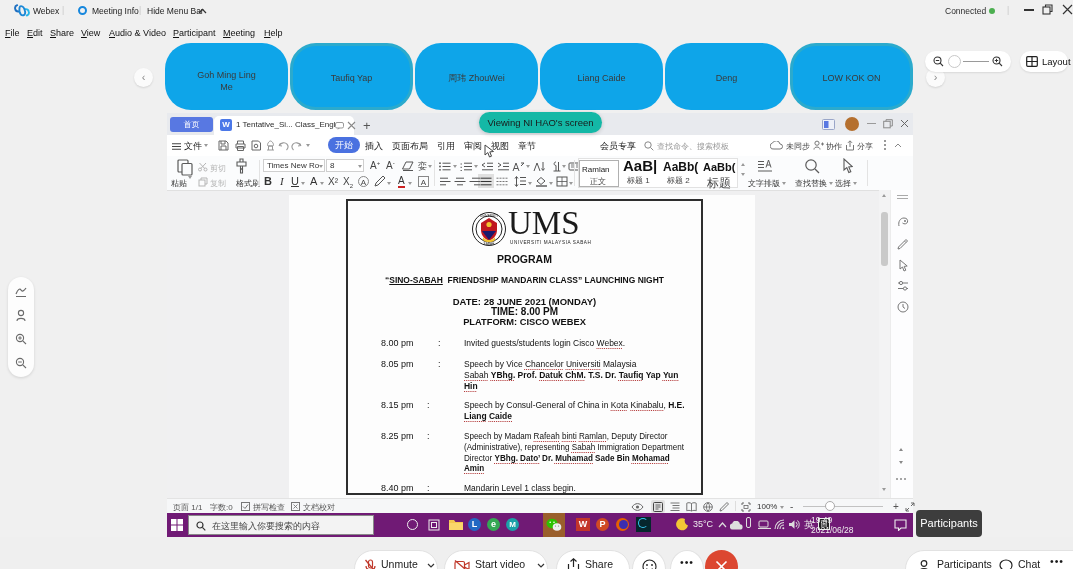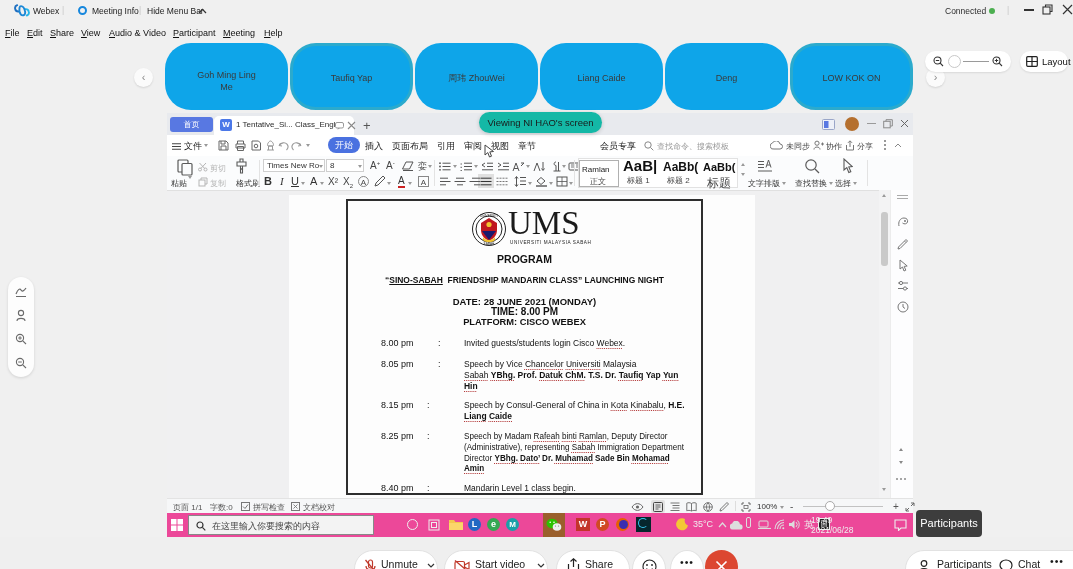--- a/index.html
+++ b/index.html
@@ -18,21 +18,21 @@
 .tile.sel { border:3px solid #2baacd; }
 .tile.sel .nm { top:26px; }
 .circbtn { position:absolute; background:#fbfbfb; border-radius:50%; color:#8a8a8a; text-align:center; box-shadow:0 1px 2px rgba(0,0,0,.12); }
 
 #wps { position:absolute; left:167px; top:113px; width:746px; height:400px; background:#fff; }
 #tabbar { position:absolute; left:0; top:0; width:746px; height:22px; background:#e8eaee; }
 #toolrow { position:absolute; left:0; top:22px; width:746px; height:21px; background:#fff; font-size:9px; color:#333; }
 #ribbon { position:absolute; left:0; top:43px; width:746px; height:35px; background:#fbfcfd; border-bottom:1px solid #e0e0e0; font-size:8px; color:#444; }
 #docarea { position:absolute; left:0; top:78px; width:746px; height:307px; background:#f0f0f1; overflow:hidden; }
 #statusbar { position:absolute; left:0; top:385px; width:746px; height:15px; background:#f6f7f8; border-top:1px solid #e3e3e3; font-size:8px; color:#555; }
-#taskbar { position:absolute; left:167px; top:513px; width:746px; height:24px; background:#ec4899; }
+#taskbar { position:absolute; left:167px; top:513px; width:746px; height:24px; background:#701a75; }
 
 #page { position:absolute; left:122px; top:4px; width:466px; height:303px; background:#fdfdfd; }
 #docbox { position:absolute; left:57px; top:4px; width:357px; height:296px; border:2px solid #2e2e2e; font-size:9px; color:#111; }
 .dash { text-decoration:underline dotted #b03030 1px; text-underline-offset:2px; }
 .ctr { position:absolute; left:0; width:353px; text-align:center; }
 .srow { position:absolute; font-size:9px; white-space:nowrap; }
 
 #botbar { position:absolute; left:0; top:537px; width:1073px; height:32px; background:#efefef; }
 .tdn { width:0;height:0;border-left:2.5px solid transparent;border-right:2.5px solid transparent;border-top:3px solid #999; }
 .tup { width:0;height:0;border-left:2.5px solid transparent;border-right:2.5px solid transparent;border-bottom:3px solid #999; }

